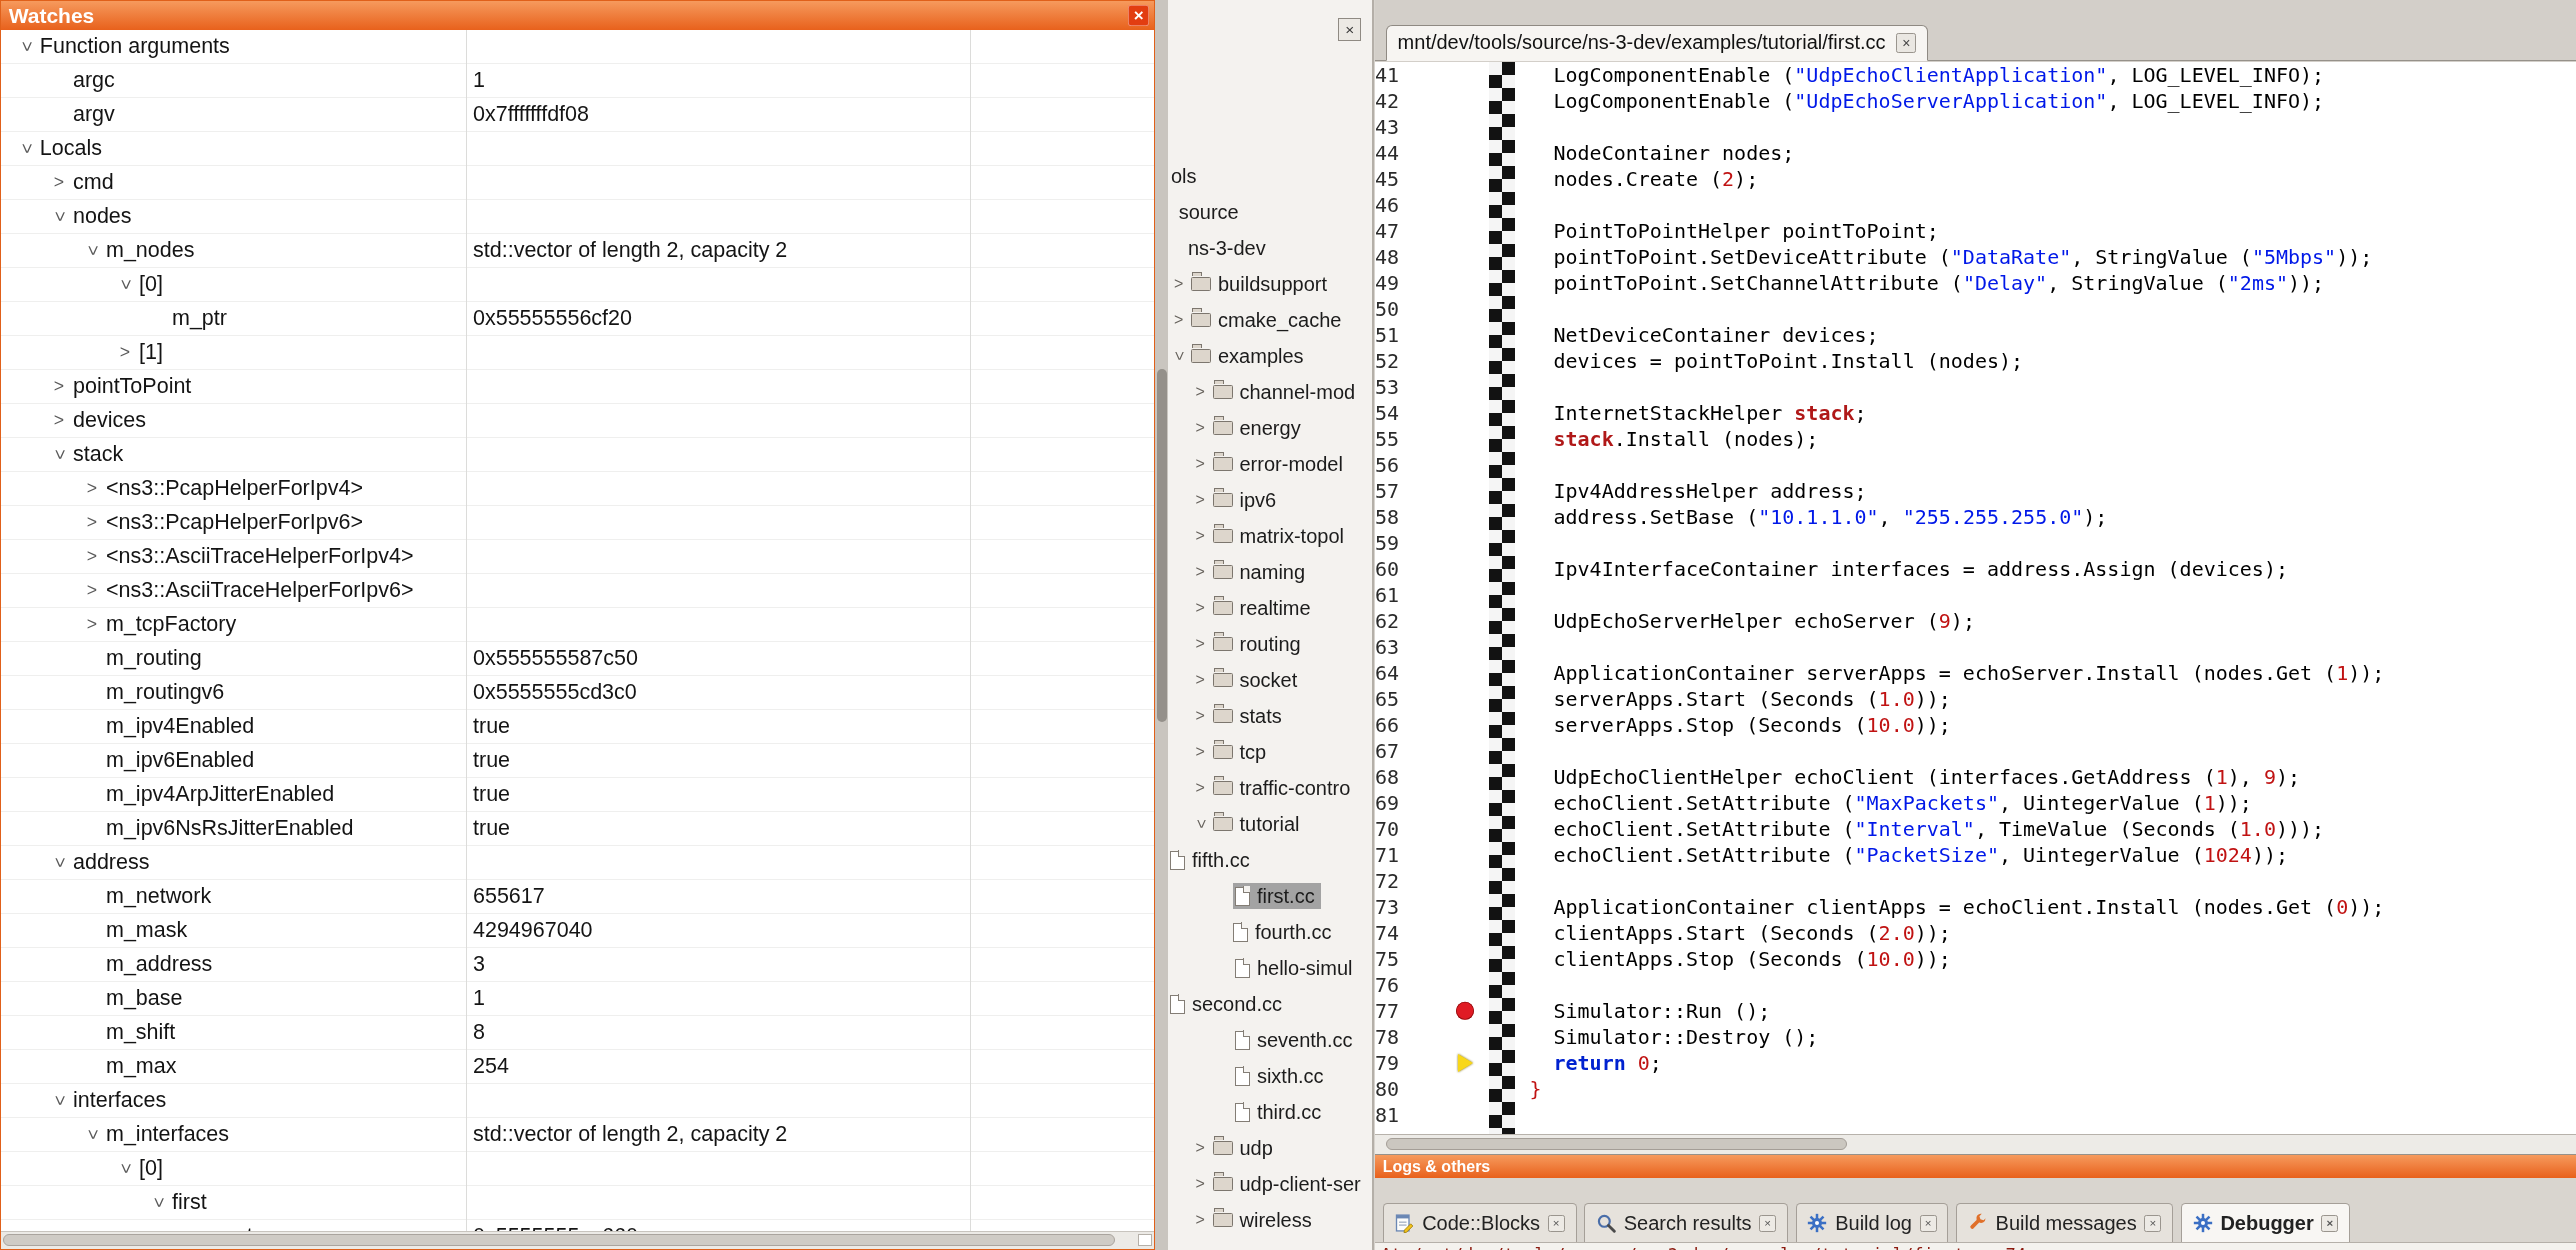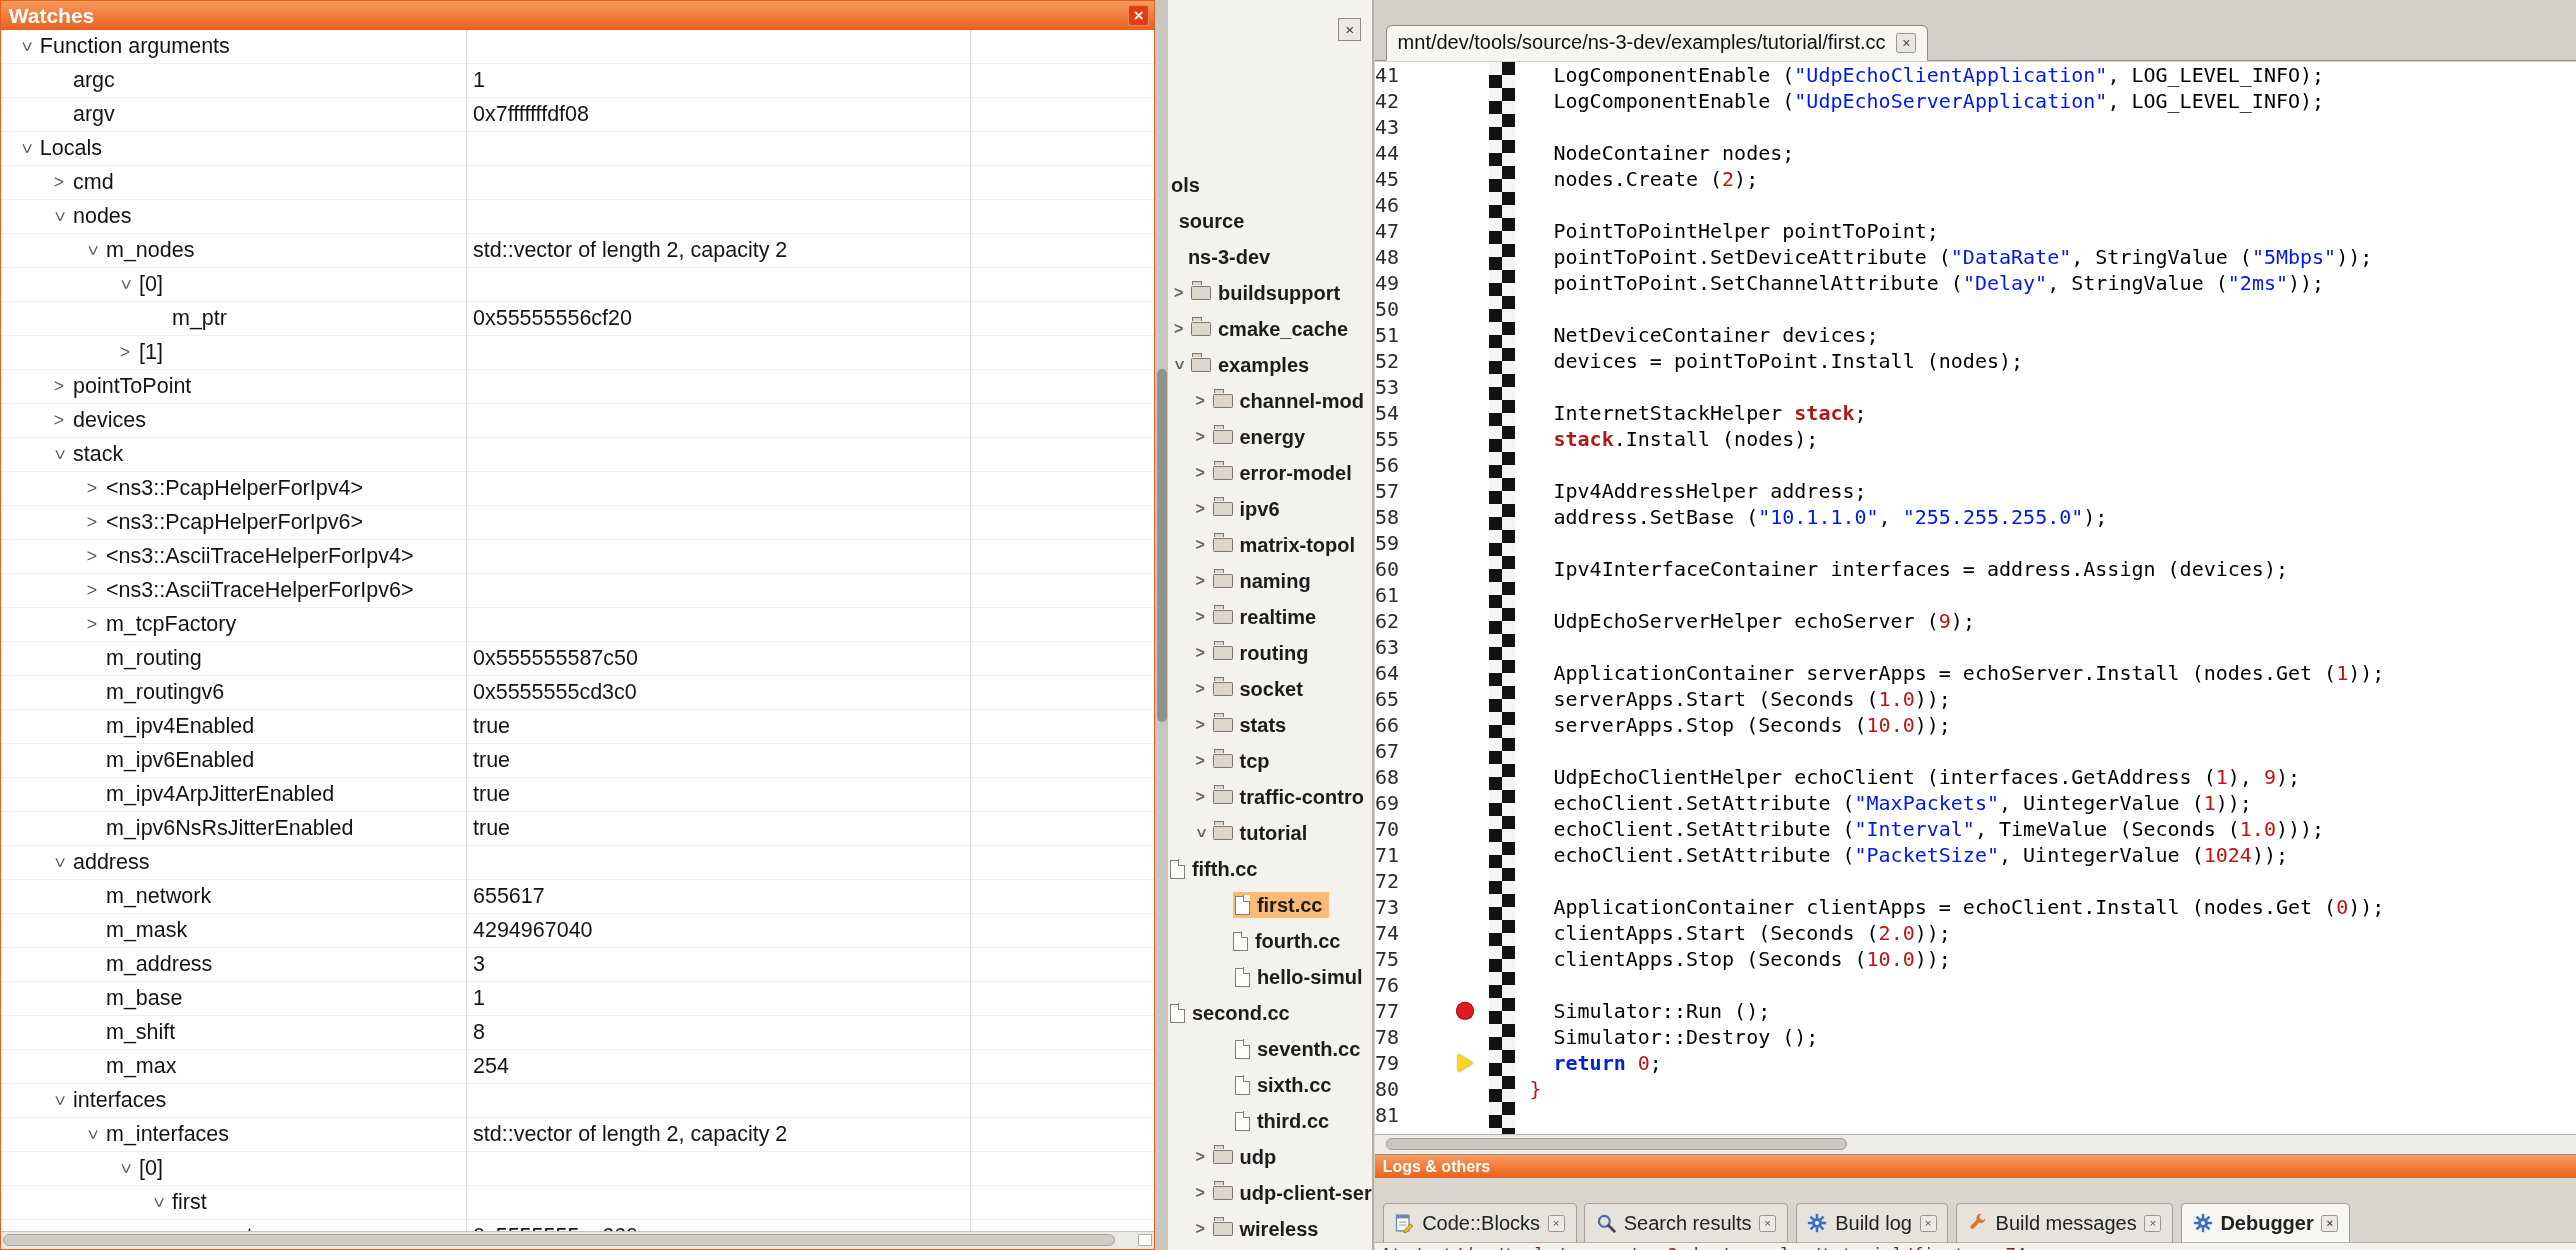--- a/index.html
+++ b/index.html
@@ -36,27 +36,27 @@
   .mid-scroll { position:absolute; left:1155px; top:0; width:13px; height:1250px; background:#c9c5bf; }
   .mid-thumb  { position:absolute; left:1.5px; width:10px; top:369px; height:353px;
                 background:#94908a; border-radius:5.4px; }
 
   
   .mgmt { position:absolute; left:1168px; top:0; width:204px; height:1250px;
           background:#f4f2ef; overflow:hidden; }
   .mgmt-close { position:absolute; top:18.4px; right:10.8px; width:23px; height:23px;
                 background:#ece9e4; border:0.8px solid #8f8a83; color:#3a3a3a;
                 font-size:15.4px; line-height:21.5px; text-align:center; }
-  .tree { position:absolute; top:167px; left:0; right:0;font-weight:bold; }
+  .tree { position:absolute; top:158px; left:0; right:0; }
   .t-item { height:36px; display:flex; align-items:center; font-size:20px;
             color:#1c1c1c; white-space:nowrap; }
   .t-arrow { width:21.5px; flex:none; color:#66625c; font-size:16px; text-align:center; }
   .t-arrow .exp { display:inline-block; transform:rotate(90deg); }
   .t-sel { display:flex; align-items:center; padding:1.5px 6.1px 1.5px 1.5px; }
-  .t-item.selected .t-sel { background:#fdba74; }
+  .t-item.selected .t-sel { background:#a3a3a3; }
   .ico-folder { width:20px; height:14.6px; flex:none; background:#ddd6cc;
                 border:1.5px solid #7c766e; border-radius:1.5px; position:relative; margin-right:7px; }
   .ico-folder::before { content:""; position:absolute; top:-6.1px; left:0; width:8.4px; height:3.8px;
                         background:#ddd6cc; border:1.5px solid #7c766e; border-bottom:none; }
   .ico-file { width:15.4px; height:19px; flex:none; background:#fff;
               border:1.5px solid #837d75; position:relative; margin-right:7px; }
   .ico-file::before { content:""; position:absolute; right:-1.5px; top:-1.5px; width:6.1px; height:6.1px;
                       background:#f4f2ef; border-left:1.5px solid #837d75; border-bottom:1.5px solid #837d75; }
 
   

